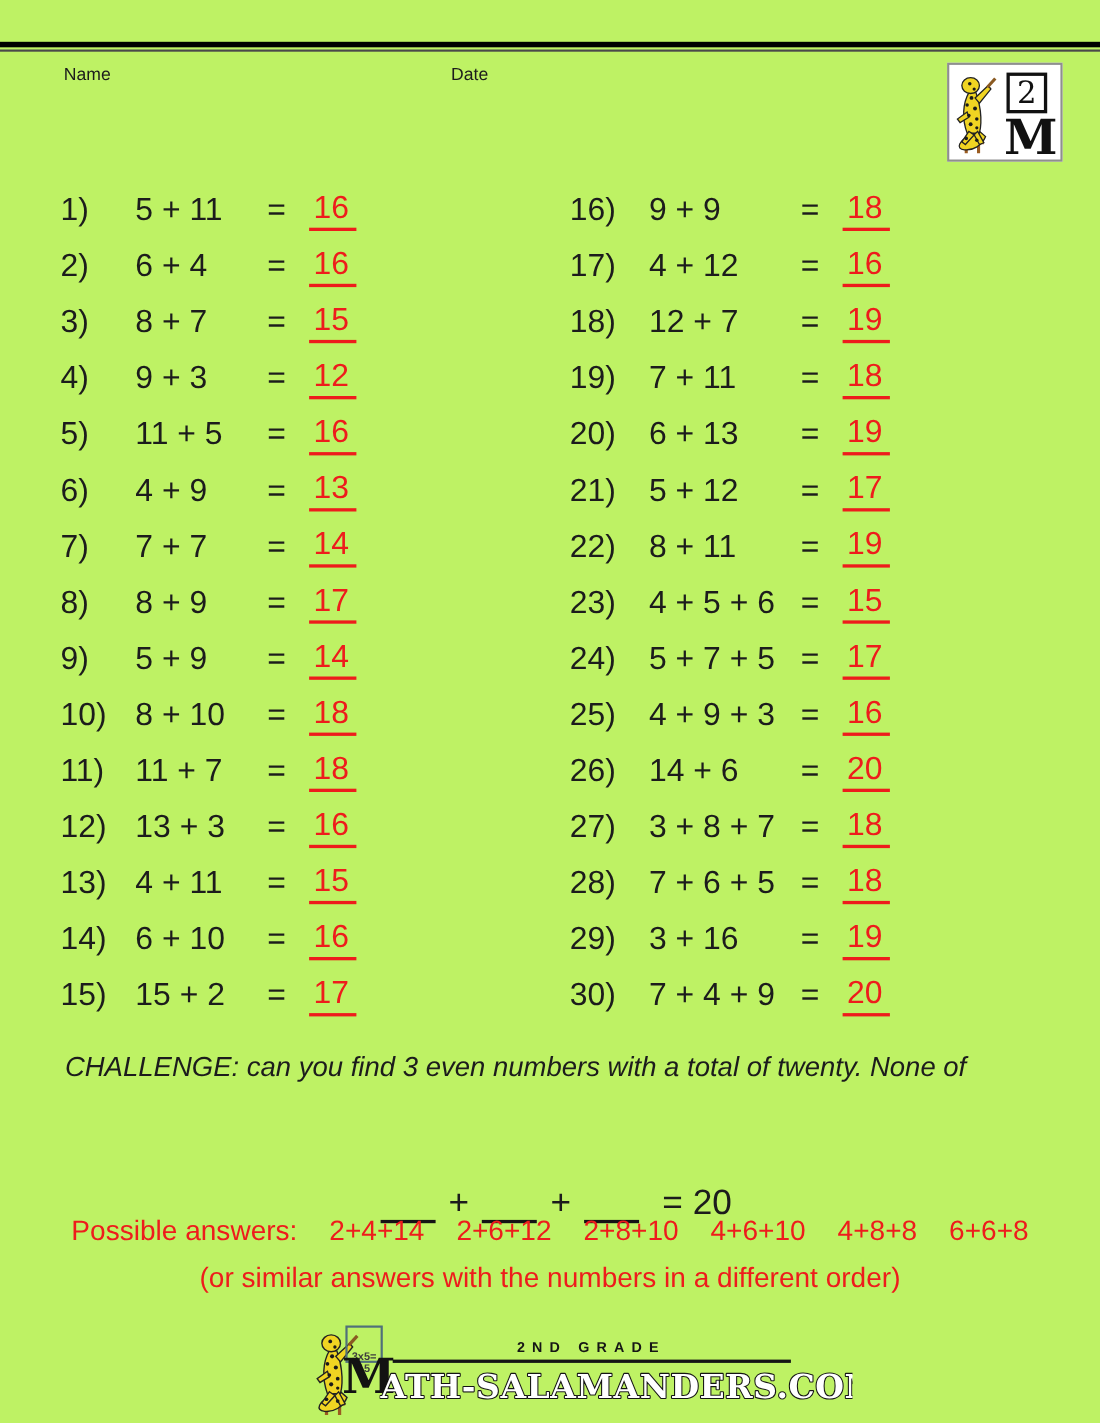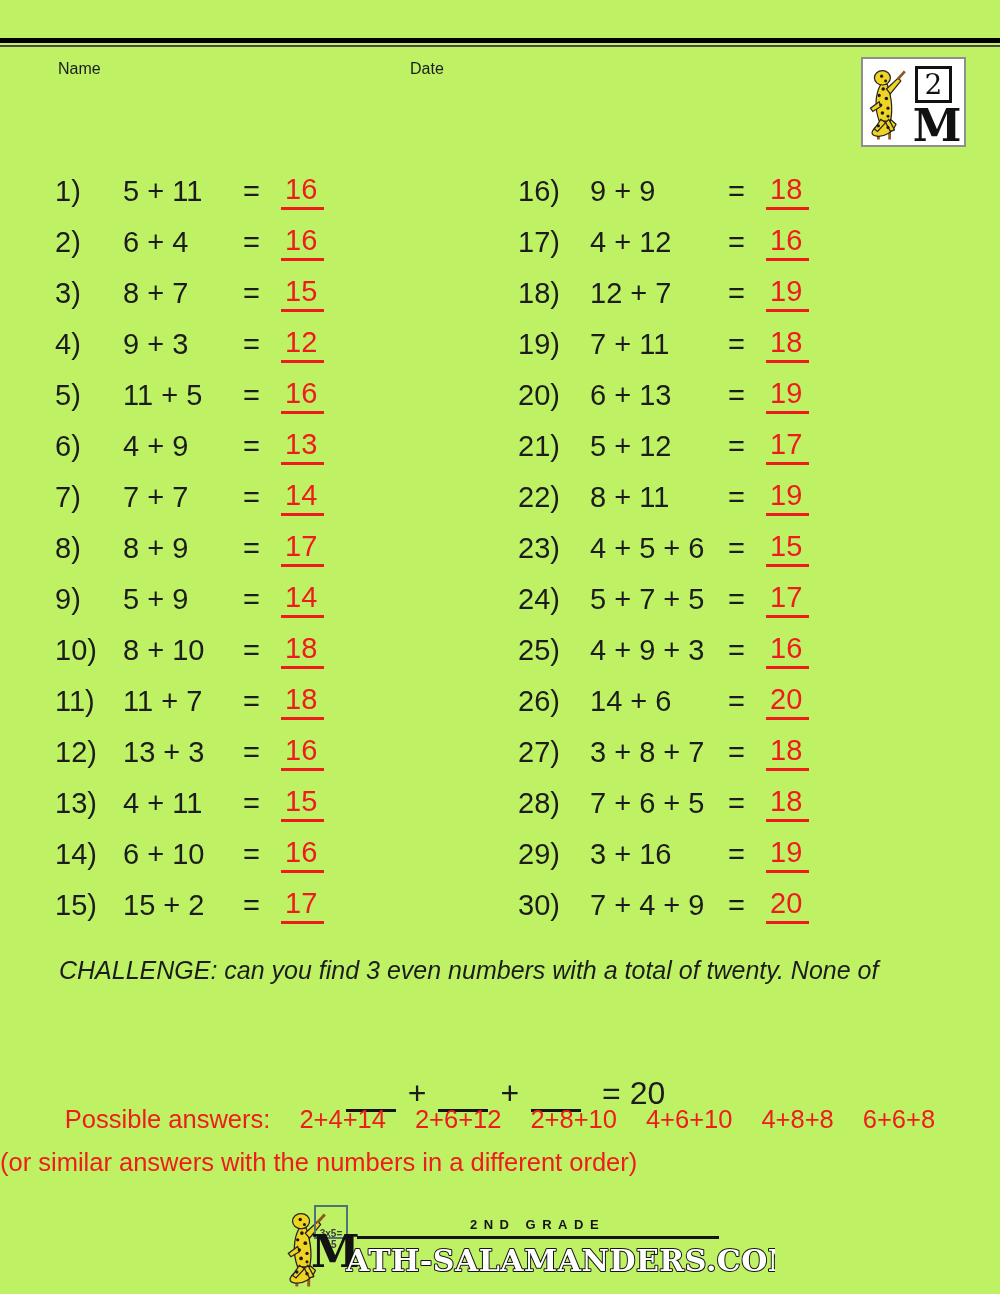--- a/index.html
+++ b/index.html
@@ -51,21 +51,21 @@
   .equation{left:0;top:1075px;width:1000px;text-align:center;font-size:32px;}
   .blank{display:inline-block;width:50px;height:1em;border-bottom:3.5px solid #141414;
     vertical-align:-0.24em;margin:0 11px;}
   .eq-plus{margin:0 1px;}
   .eq-result{margin-left:10px;}
 
   
   :root{--red:#ee1c1c;}
   .possible{left:0;top:1105px;width:1000px;text-align:center;font-size:25.5px;color:var(--red);white-space:nowrap;}
   .possible .opt{margin-left:29px;}
-  .answers-note{left:0;top:1148px;width:1000px;text-align:left;font-size:25.5px;color:var(--red);}
+  .answers-note{left:0;top:1148px;width:1000px;text-align:center;font-size:25.5px;color:var(--red);}
 
   
   .footer-sal{left:279px;top:1211px;width:56px;height:78px;}
   .footer-card{left:314px;top:1205px;width:34px;height:34px;background:var(--cardblue);
     border:2px solid #50707a;box-sizing:border-box;text-align:center;color:#3c3c3c;
     font-size:10px;line-height:11px;font-weight:bold;padding-top:21px;}
   .footer-card span{display:block;}
   .grade-text{left:470px;top:1217px;font-size:13px;font-weight:bold;letter-spacing:6.5px;color:#151515;white-space:nowrap;}
   .grade-underline{left:357px;top:1236px;width:362px;height:3px;background:#151515;}
   .footer-m{left:311px;top:1231px;font-family:"DejaVu Serif",serif;font-weight:bold;

